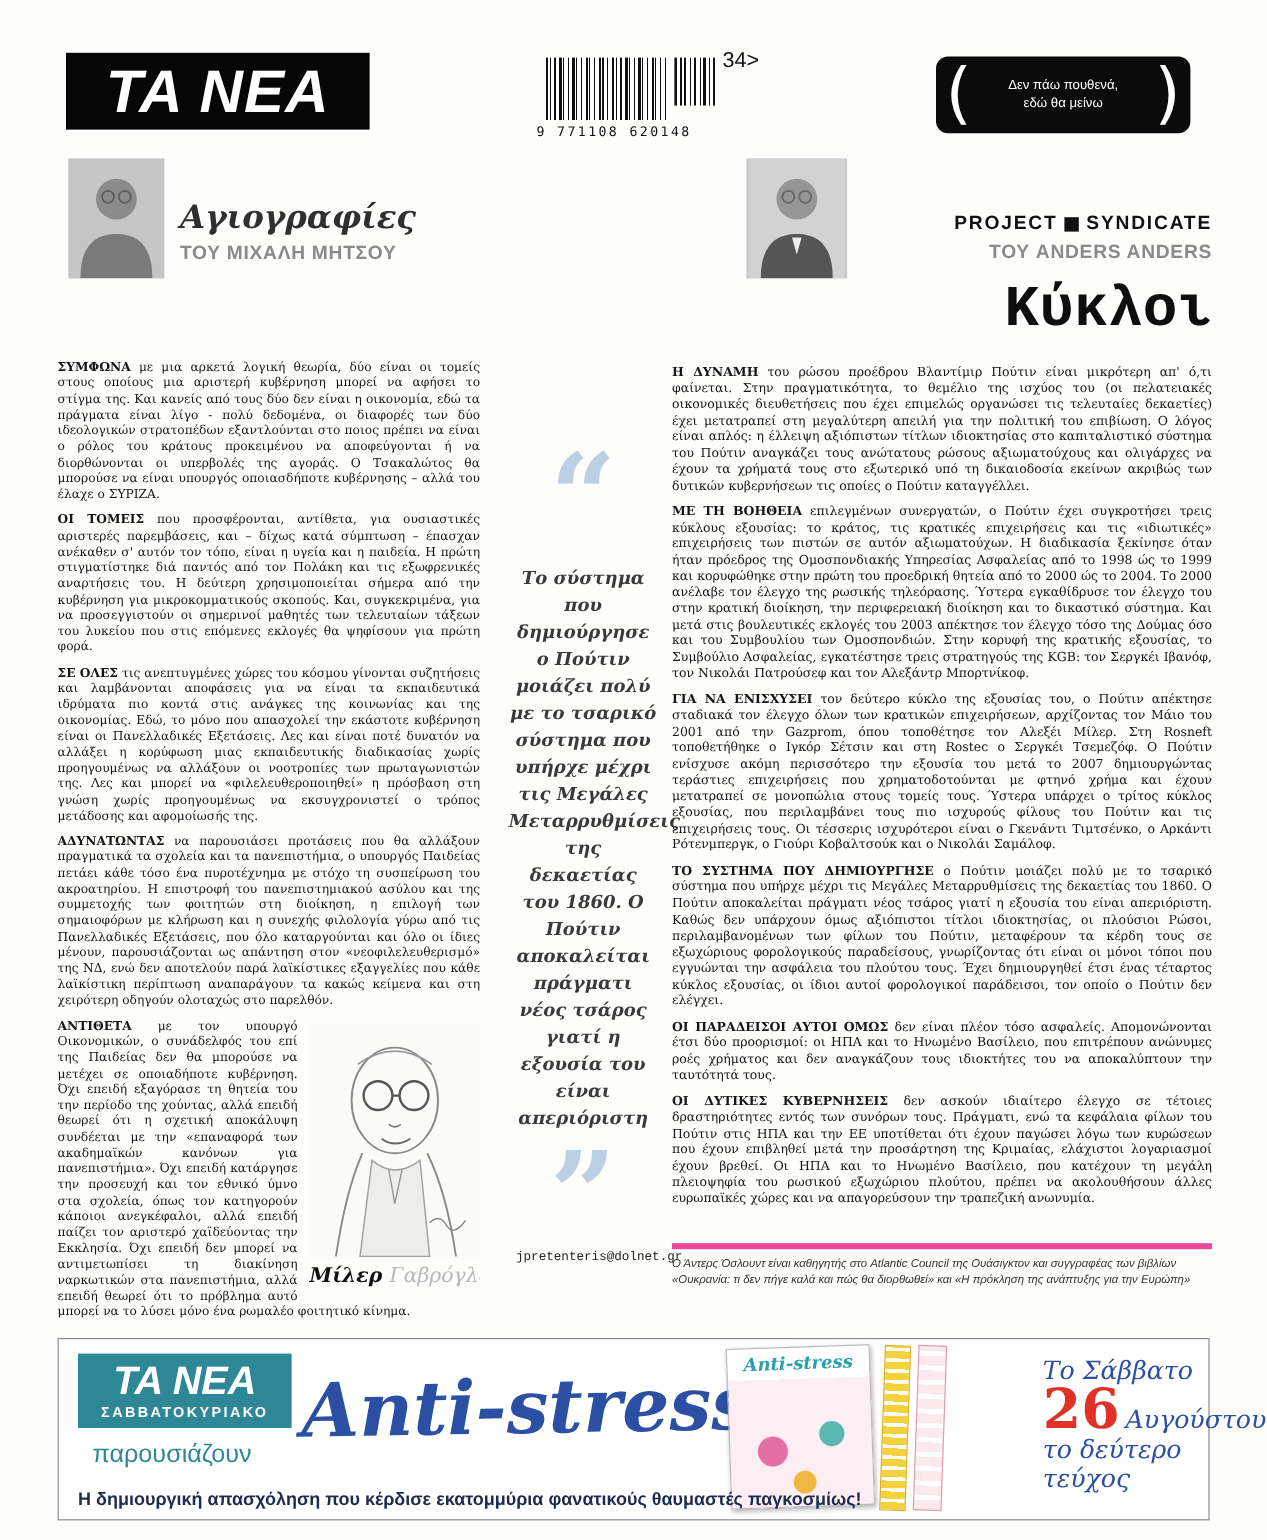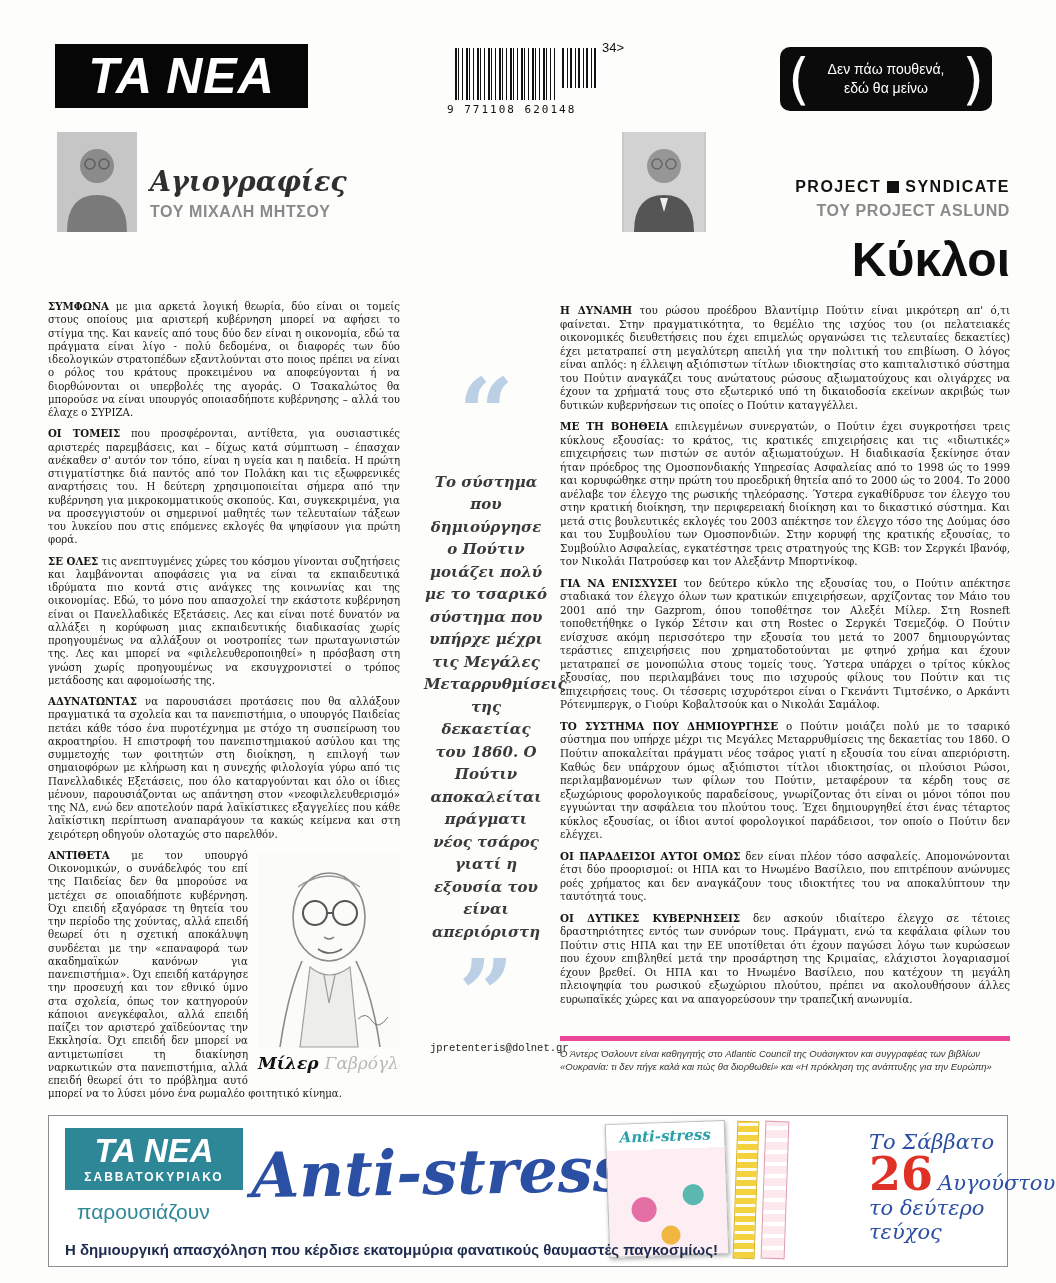--- a/index.html
+++ b/index.html
@@ -3,51 +3,51 @@
 <meta charset="utf-8">
 <style>
   html,body{margin:0;padding:0;background:#e9e9e9;}
   .page{position:relative;width:1056px;height:1283px;margin:0 auto;background:#fdfdfb;overflow:hidden;
         font-family:"Liberation Sans",sans-serif;color:#161616;}
 
   
   .masthead{position:absolute;left:55px;top:44px;width:253px;height:64px;background:#060606;color:#fff;
             display:flex;align-items:center;justify-content:center;
             font-family:"Liberation Sans",sans-serif;font-style:italic;font-weight:900;font-size:50px;letter-spacing:1px;}
-  .issue-code{position:absolute;left:602px;top:40px;font-size:13px;color:#111;}
+  .issue-code{position:absolute;left:602px;top:40px;font-size:18px;color:#111;}
   .barcode{position:absolute;left:455px;top:48px;width:100px;height:52px;
            background:repeating-linear-gradient(90deg,#111 0 2px,#fff 2px 3px,#111 3px 4px,#fff 4px 7px,#111 7px 8px,#fff 8px 11px);}
   .barcode-addon{position:absolute;left:562px;top:48px;width:36px;height:40px;
            background:repeating-linear-gradient(90deg,#111 0 2px,#fff 2px 5px,#111 5px 6px,#fff 6px 8px);}
   .barcode-digits{position:absolute;left:447px;top:103px;width:160px;font-family:"DejaVu Sans Mono",monospace;
            font-size:11px;letter-spacing:2px;color:#111;}
   .top-quote{position:absolute;left:780px;top:47px;width:212px;height:64px;background:#0b0b0b;border-radius:10px;
            color:#fff;display:flex;align-items:center;justify-content:space-between;padding:0 8px;box-sizing:border-box;}
   .paren{font-family:"DejaVu Sans",sans-serif;font-size:56px;line-height:0.9;font-weight:400;color:#fff;}
-  .tq-text{flex:1;text-align:center;font-size:14px;line-height:1.35;color:#fff;}
+  .tq-text{flex:1;text-align:center;font-size:11px;line-height:1.35;color:#fff;}
 
   
   .photo{position:absolute;overflow:hidden;background:#c9c9c9;}
   .photo svg{display:block;width:100%;height:100%;}
   .photo-left{left:57px;top:132px;width:80px;height:100px;}
   .photo-right{left:622px;top:132px;width:84px;height:100px;}
   .kick-left{position:absolute;left:150px;top:166px;}
   .kicker{font-family:"DejaVu Serif",serif;font-style:italic;font-weight:700;font-size:27px;color:#2f2f2f;}
   .byline{margin-top:6px;font-weight:700;font-size:16px;letter-spacing:0.6px;color:#8a8a8a;}
   .ps-block{position:absolute;left:760px;top:178px;width:250px;text-align:right;}
   .ps-brand{display:flex;justify-content:flex-end;align-items:center;gap:6px;
             font-weight:700;font-size:16px;letter-spacing:1.5px;color:#111;}
   .ps-square{width:12px;height:12px;background:#111;display:inline-block;}
   .ps-block .byline{text-align:right;}
 
   
   .title-left{position:absolute;left:48px;top:244px;font-family:"DejaVu Serif",serif;font-weight:400;
               font-size:34px;color:#1c1c1c;}
   .title-right{position:absolute;left:560px;top:232px;width:450px;text-align:right;
-              font-family:Liberation Sans, sans-serif;font-weight:700;font-size:48px;color:#0e0e0e;}
+              font-family:Liberation Mono, monospace;font-weight:700;font-size:48px;color:#0e0e0e;}
 
   
   .body-left{position:absolute;left:48px;top:300px;width:352px;height:806px;overflow:hidden;
              text-align:justify;font-family:"DejaVu Serif",serif;font-size:10.2px;line-height:1.3;}
   .body-right{position:absolute;left:560px;top:304px;width:450px;height:726px;overflow:hidden;
              text-align:justify;font-family:"DejaVu Serif",serif;font-size:10.4px;line-height:1.3;}
   .para{margin:0 0 8px 0;}
   .lead{font-weight:700;}
 
   
@@ -140,21 +140,21 @@
       <circle cx="33" cy="32" r="5" fill="none" stroke="#666" stroke-width="1.5"></circle>
       <circle cx="47" cy="32" r="5" fill="none" stroke="#666" stroke-width="1.5"></circle>
     </svg>
   </div>
   <div class="ps-block">
     <div class="ps-brand">
       <span>PROJECT</span>
       <span class="ps-square"></span>
       <span>SYNDICATE</span>
     </div>
-    <div class="byline">ΤΟΥ PROJECT ASLUND</div>
+    <div class="byline">ΤΟΥ ANDERS ANDERS</div>
   </div>
 
   <div class="title-right">Κύκλοι</div>
 
   <div class="body-left">
     <p class="para"><span class="lead">ΣΥΜΦΩΝΑ</span> <span>με μια αρκετά λογική θεωρία, δύο είναι οι τομείς στους οποίους μια αριστερή κυβέρνηση μπορεί να αφήσει το στίγμα της. Και κανείς από τους δύο δεν είναι η οικονομία, εδώ τα πράγματα είναι λίγο - πολύ δεδομένα, οι διαφορές των δύο ιδεολογικών στρατοπέδων εξαντλούνται στο ποιος πρέπει να είναι ο ρόλος του κράτους προκειμένου να αποφεύγονται ή να διορθώνονται οι υπερβολές της αγοράς. Ο Τσακαλώτος θα μπορούσε να είναι υπουργός οποιασδήποτε κυβέρνησης – αλλά του έλαχε ο ΣΥΡΙΖΑ.</span></p>
     <p class="para"><span class="lead">ΟΙ ΤΟΜΕΙΣ</span> <span>που προσφέρονται, αντίθετα, για ουσιαστικές αριστερές παρεμβάσεις, και – δίχως κατά σύμπτωση – έπασχαν ανέκαθεν σ' αυτόν τον τόπο, είναι η υγεία και η παιδεία. Η πρώτη στιγματίστηκε διά παντός από τον Πολάκη και τις εξωφρενικές αναρτήσεις του. Η δεύτερη χρησιμοποιείται σήμερα από την κυβέρνηση για μικροκομματικούς σκοπούς. Και, συγκεκριμένα, για να προσεγγιστούν οι σημερινοί μαθητές των τελευταίων τάξεων του λυκείου που στις επόμενες εκλογές θα ψηφίσουν για πρώτη φορά.</span></p>
     <p class="para"><span class="lead">ΣΕ ΟΛΕΣ</span> <span>τις ανεπτυγμένες χώρες του κόσμου γίνονται συζητήσεις και λαμβάνονται αποφάσεις για να είναι τα εκπαιδευτικά ιδρύματα πιο κοντά στις ανάγκες της κοινωνίας και της οικονομίας. Εδώ, το μόνο που απασχολεί την εκάστοτε κυβέρνηση είναι οι Πανελλαδικές Εξετάσεις. Λες και είναι ποτέ δυνατόν να αλλάξει η κορύφωση μιας εκπαιδευτικής διαδικασίας χωρίς προηγουμένως να αλλάξουν οι νοοτροπίες των πρωταγωνιστών της. Λες και μπορεί να «φιλελευθεροποιηθεί» η πρόσβαση στη γνώση χωρίς προηγουμένως να εκσυγχρονιστεί ο τρόπος μετάδοσης και αφομοίωσής της.</span></p>
     <p class="para"><span class="lead">ΑΔΥΝΑΤΩΝΤΑΣ</span> <span>να παρουσιάσει προτάσεις που θα αλλάξουν πραγματικά τα σχολεία και τα πανεπιστήμια, ο υπουργός Παιδείας πετάει κάθε τόσο ένα πυροτέχνημα με στόχο τη συσπείρωση του ακροατηρίου. Η επιστροφή του πανεπιστημιακού ασύλου και της συμμετοχής των φοιτητών στη διοίκηση, η επιλογή των σημαιοφόρων με κλήρωση και η συνεχής φιλολογία γύρω από τις Πανελλαδικές Εξετάσεις, που όλο καταργούνται και όλο οι ίδιες μένουν, παρουσιάζονται ως απάντηση στον «νεοφιλελευθερισμό» της ΝΔ, ενώ δεν αποτελούν παρά λαϊκίστικες εξαγγελίες που κάθε λαϊκίστικη περίπτωση αναπαράγουν τα κακώς κείμενα και στη χειρότερη οδηγούν ολοταχώς στο παρελθόν.</span></p>
 

